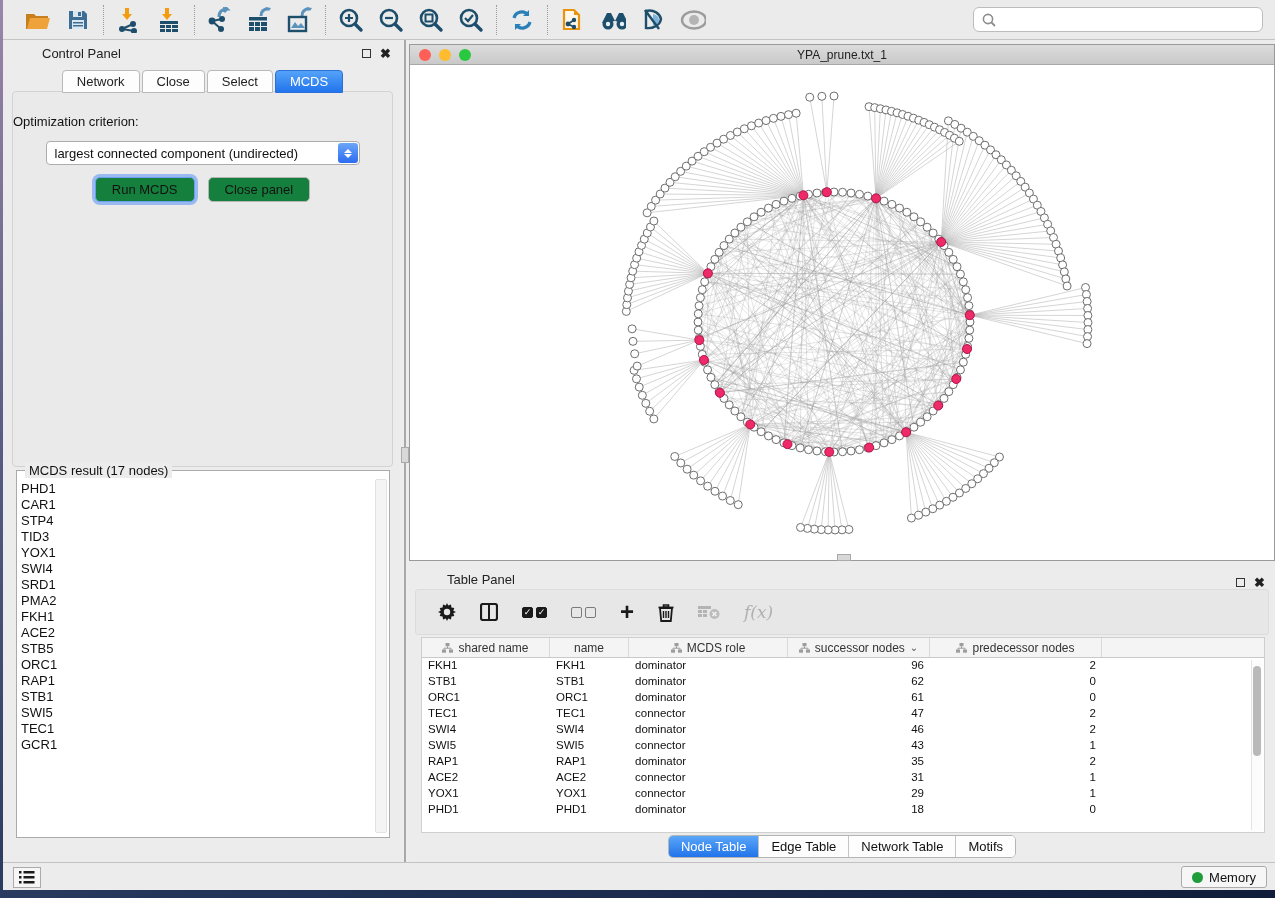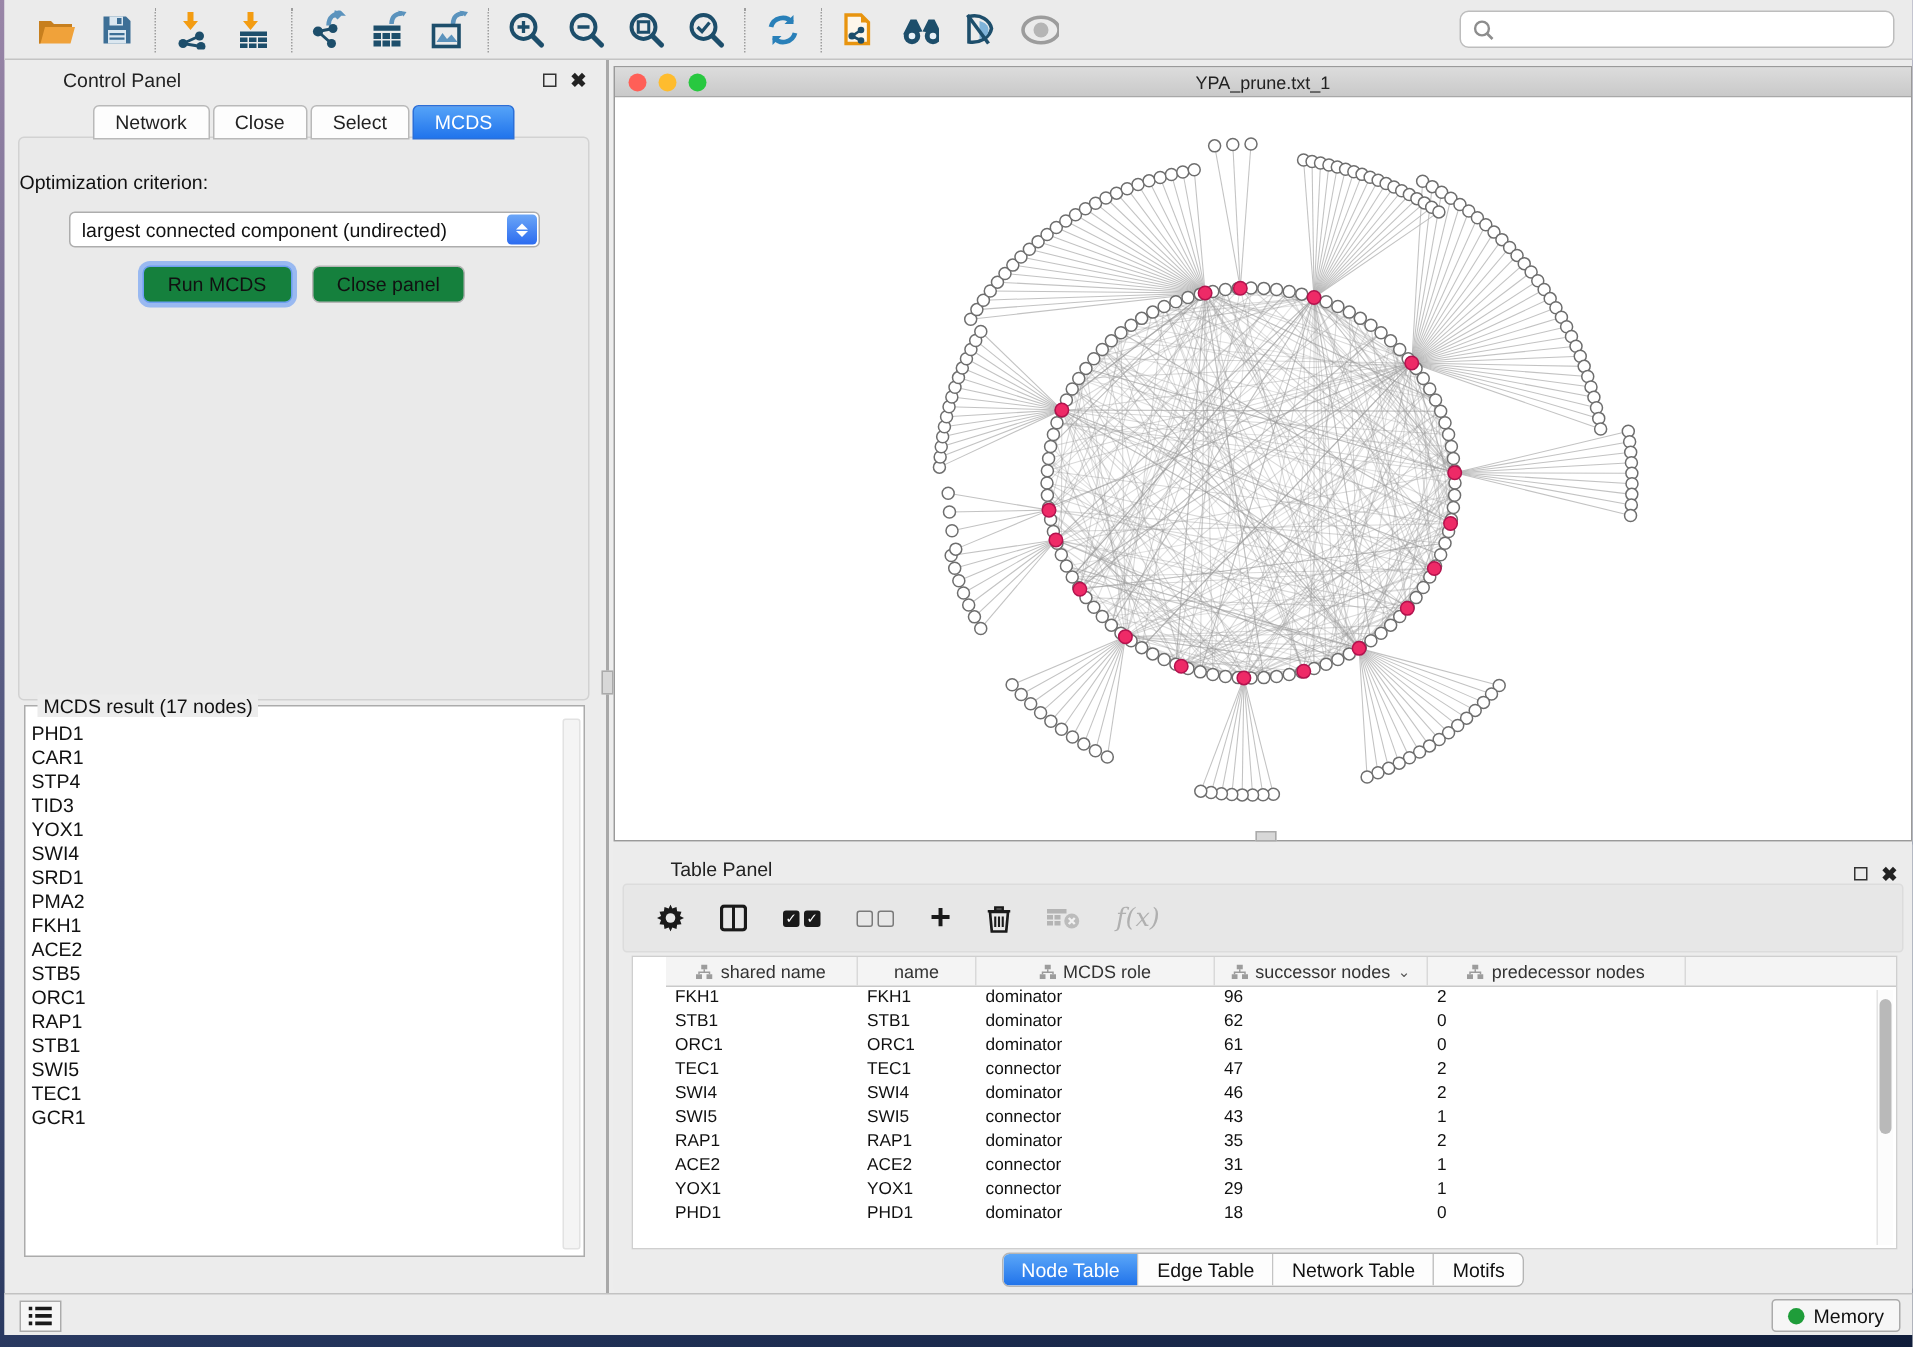--- a/index.html
+++ b/index.html
@@ -81,29 +81,29 @@
     border:1px solid #dcdcdc; border-radius:3px; display:flex; align-items:center; gap:24px; padding-left:22px; }
   .tpi { display:flex; align-items:center; justify-content:center; }
   .chkpair { display:flex; gap:3px; }
   .chk { width:11px; height:11px; border:1.5px solid #1a1a1a; border-radius:2px; font-size:9px;
     line-height:9px; text-align:center; color:#fff; }
   .chk.checked { background:#1a1a1a; }
   .plus-ic { font-size:24px; font-weight:bold; color:#1a1a1a; line-height:20px; }
   .fx-ic { font-family:"DejaVu Serif", serif; font-style:italic; font-size:17px; color:#b0b0b0; }
 
   .tp-table { position:absolute; left:12px; right:10px; top:74px; height:196px; background:#fff;
-    border:1px solid #cfcfcf; overflow:hidden;padding-left:22px; }
+    border:1px solid #cfcfcf; overflow:hidden; }
   .th-row { display:flex; height:20px; background:#f4f4f4; border-bottom:1px solid #c9c9c9; }
   .th { display:flex; align-items:center; justify-content:center; gap:5px; font-size:12px; color:#333;
     border-right:1px solid #d9d9d9; position:relative; }
   .th .hier { opacity:.55; }
   .sort-chev { font-size:10px; color:#555; }
   .tr { display:flex; height:16px; font-size:11.5px; color:#111; }
   .td { padding:1px 6px 0 6px; white-space:nowrap; overflow:hidden; }
-  .num { }
+  .num { text-align:right; }
   .tbl-scroll { position:absolute; right:2px; top:22px; width:11px; bottom:2px; background:#fcfcfc;
     border-left:1px solid #e4e4e4; }
   .tbl-thumb { position:absolute; left:1px; width:8px; top:6px; height:90px; background:#b9b9b9; border-radius:4px; }
 
   .tp-tabs { position:absolute; left:0; right:0; top:270px; height:26px; display:flex; justify-content:center; align-items:center; }
   .seg { display:flex; border:1px solid #b5b5b5; border-radius:5px; overflow:hidden; background:#fff; }
   .seg-btn { font-size:13px; padding:3px 12px; color:#111; border-right:1px solid #c4c4c4; background:#fdfdfd; }
   .seg-btn:last-child { border-right:none; }
   .seg-btn.active { background:linear-gradient(#5aa6f8,#2173ea); color:#fff; }
 

